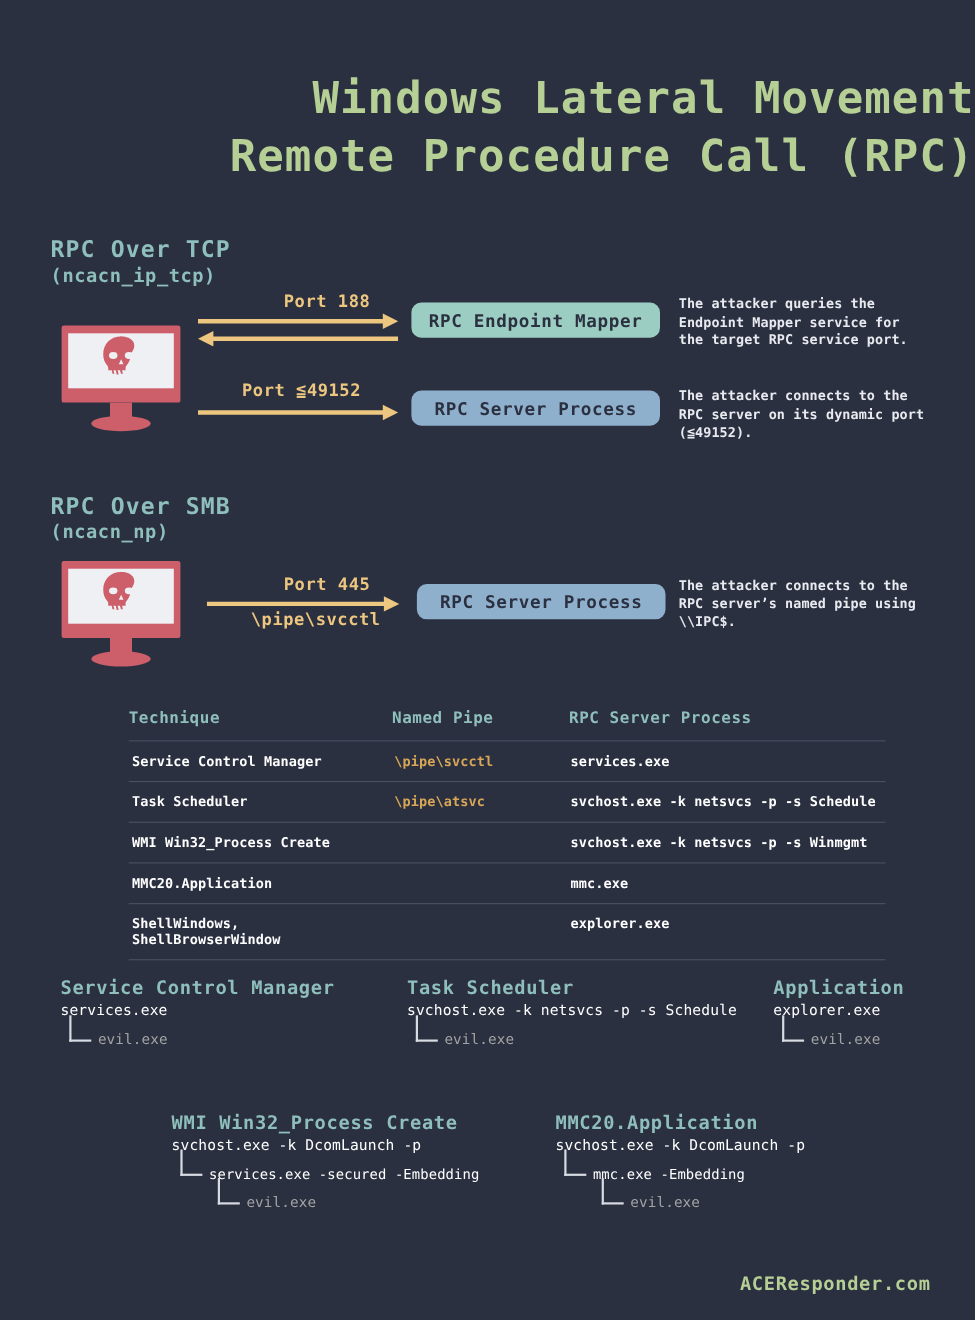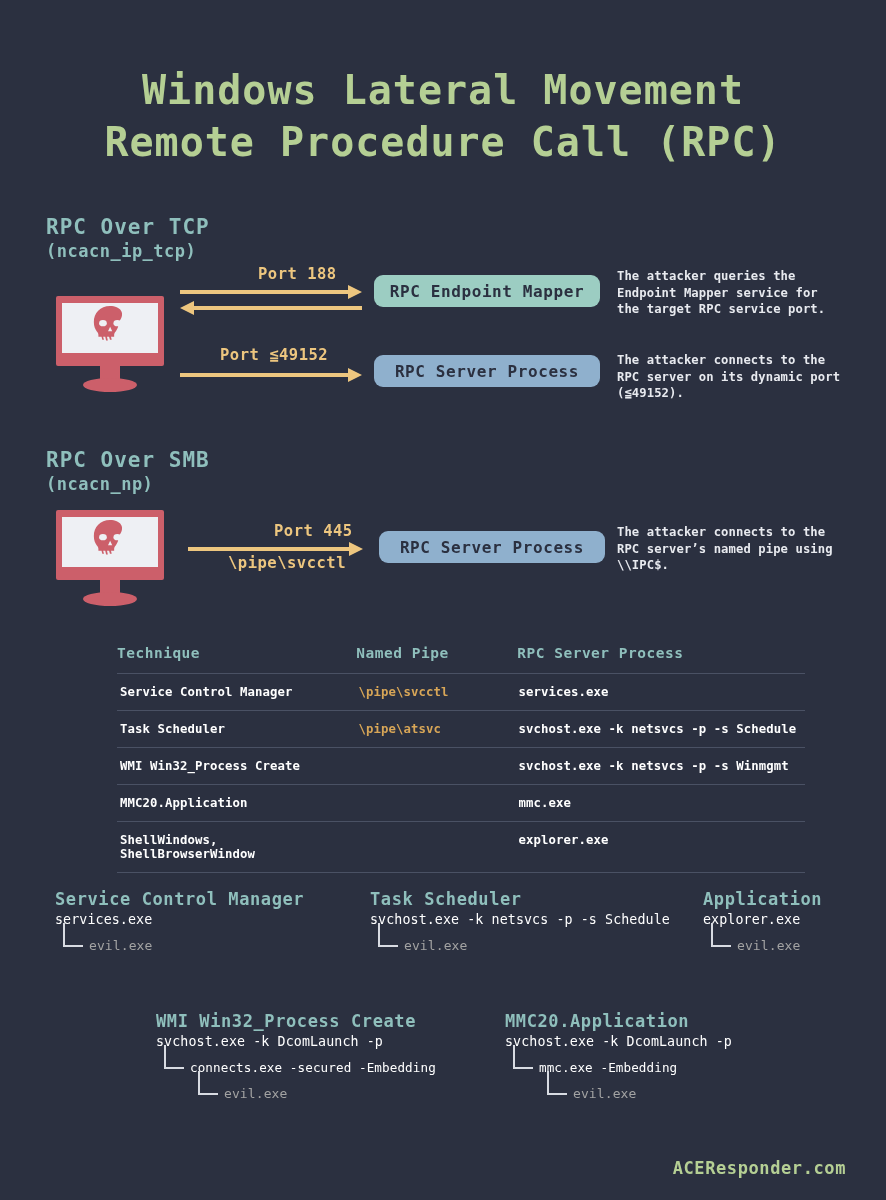--- a/index.html
+++ b/index.html
@@ -6,21 +6,21 @@
   body{
     width:886px;height:1200px;
     background:#2b3040;
     font-family:"DejaVu Sans Mono","Liberation Mono",monospace;
     overflow:hidden;position:relative;
   }
   .page{position:relative;width:886px;height:1200px;}
 
   
   .title{
-    position:absolute;left:0;width:886px;text-align:center;
+    position:absolute;left:0;width:886px;text-align:right;
     color:#b5cf94;font-weight:bold;letter-spacing:1px;
     font-size:40px;line-height:52px;
   }
   #title-line1{top:64px;}
   #title-line2{top:116px;}
 
   
   .sect-head{position:absolute;color:#8fbfbc;font-weight:bold;}
   .sect-head .main{font-size:21px;line-height:26px;display:block;letter-spacing:1px;text-align:right;}
   .sect-head .sub{font-size:17px;line-height:23px;display:block;letter-spacing:0.5px;}
@@ -148,21 +148,21 @@
     <ellipse cx="56" cy="91" rx="27" ry="7" fill="#cc5f6a"></ellipse>
     <g fill="#cc5f6a" transform="translate(36,12) scale(0.175)">
       <path d="M115 0C58 0 22 40 22 92c0 24 7 41 17 53 6 7 9 12 9 20v10h18l4 18h10l-5-18h12l5 22h10l-5-22h12l5 18h10l-4-18h18v-10c0-8 3-13 9-20 10-12 17-29 17-53C208 40 172 0 115 0z"></path>
       <ellipse cx="74" cy="98" rx="22" ry="18" fill="#eef0f4"></ellipse>
       <ellipse cx="156" cy="98" rx="22" ry="18" fill="#eef0f4"></ellipse>
       <path d="M115 118l-12 26h24z" fill="#eef0f4"></path>
       <circle cx="115" cy="6" r="6" fill="#cc5f6a"></circle>
     </g>
   </svg>
 
-  <div class="arrow-label" style="left:274px;top:522px;">Port 445</div>
+  <div class="arrow-label" style="left:258px;top:522px;">Port 445</div>
   <svg style="position:absolute;left:188px;top:541px;" width="175" height="16">
     <line x1="0" y1="8" x2="165" y2="8" stroke="#edc67f" stroke-width="4"></line>
     <polygon points="175,8 161,1 161,15" fill="#edc67f"></polygon>
   </svg>
   <div class="arrow-label" style="left:228px;top:554px;">\pipe\svcctl</div>
 
   <div class="pill blue" style="left:379px;top:531px;width:226px;height:32px;">RPC Server Process</div>
   <div class="desc" style="left:617px;top:524px;">The attacker connects to the
 RPC server’s named pipe using
 \\IPC$.</div>
@@ -233,21 +233,21 @@
     <div class="t-root">explorer.exe</div>
     <div class="branch">
       <div class="line t-evil">evil.exe</div>
     </div>
   </div>
 
   <div class="tree" style="left:156px;top:1011px;">
     <div class="t-title">WMI Win32_Process Create</div>
     <div class="t-root">svchost.exe -k DcomLaunch -p</div>
     <div class="branch">
-      <div class="line t-node">connects.exe -secured -Embedding</div>
+      <div class="line t-node">services.exe -secured -Embedding</div>
       <div class="branch">
         <div class="line t-evil">evil.exe</div>
       </div>
     </div>
   </div>
 
   <div class="tree" style="left:505px;top:1011px;">
     <div class="t-title">MMC20.Application</div>
     <div class="t-root">svchost.exe -k DcomLaunch -p</div>
     <div class="branch">

